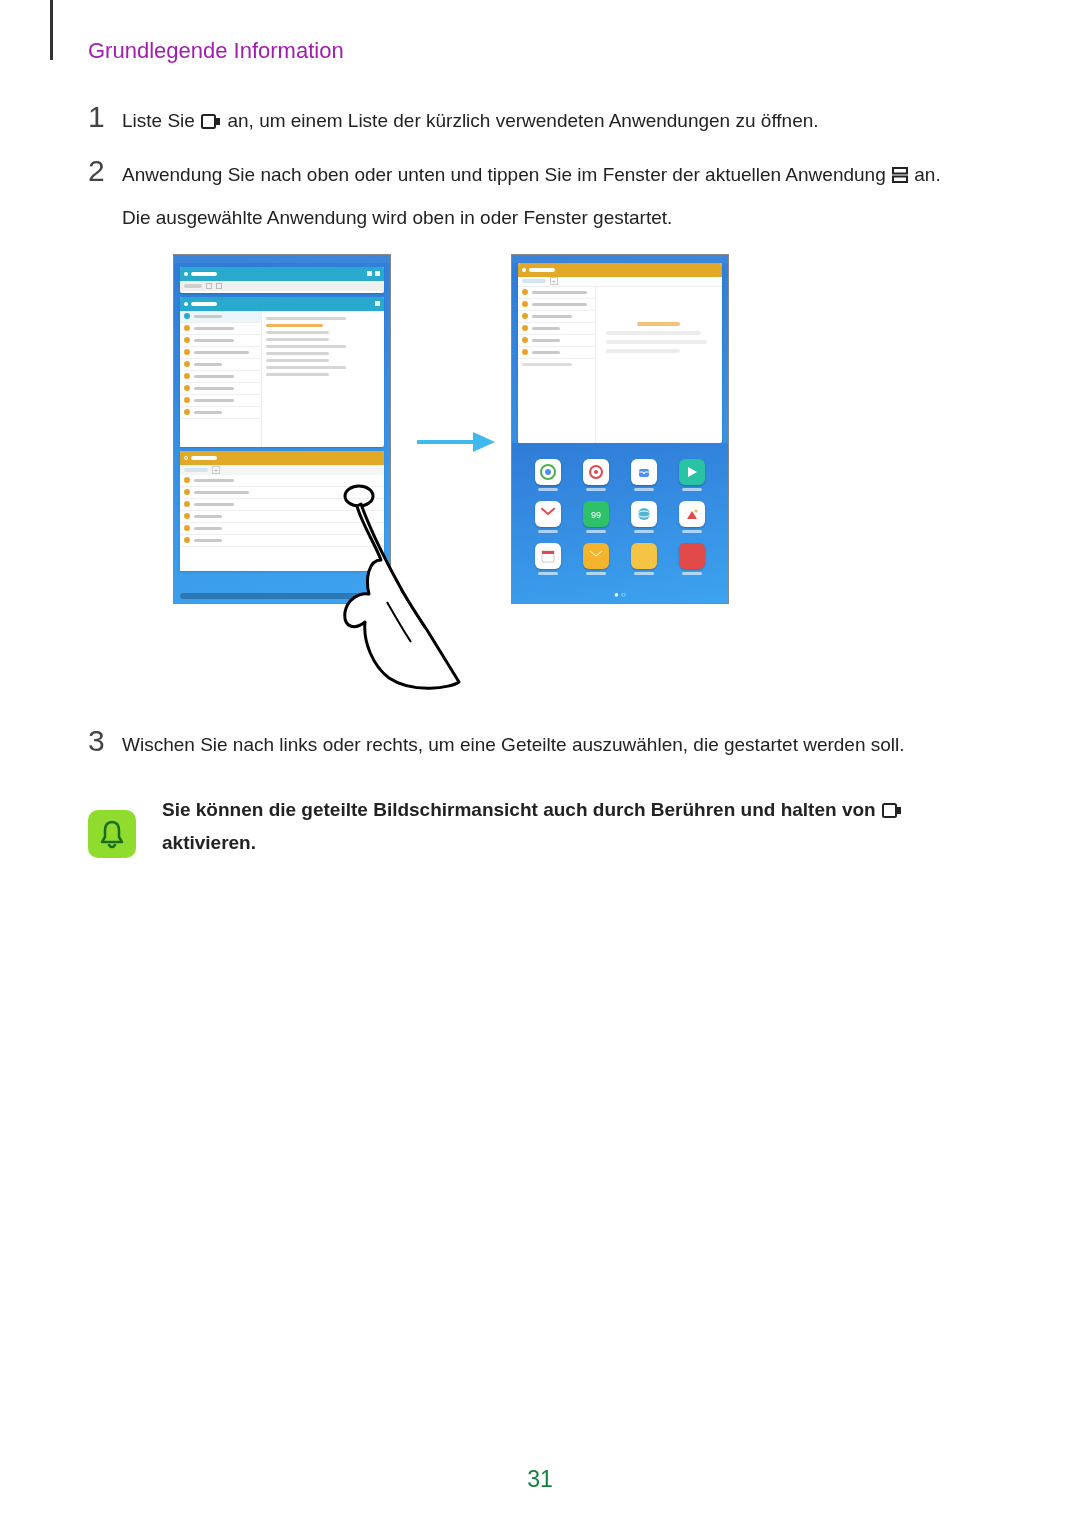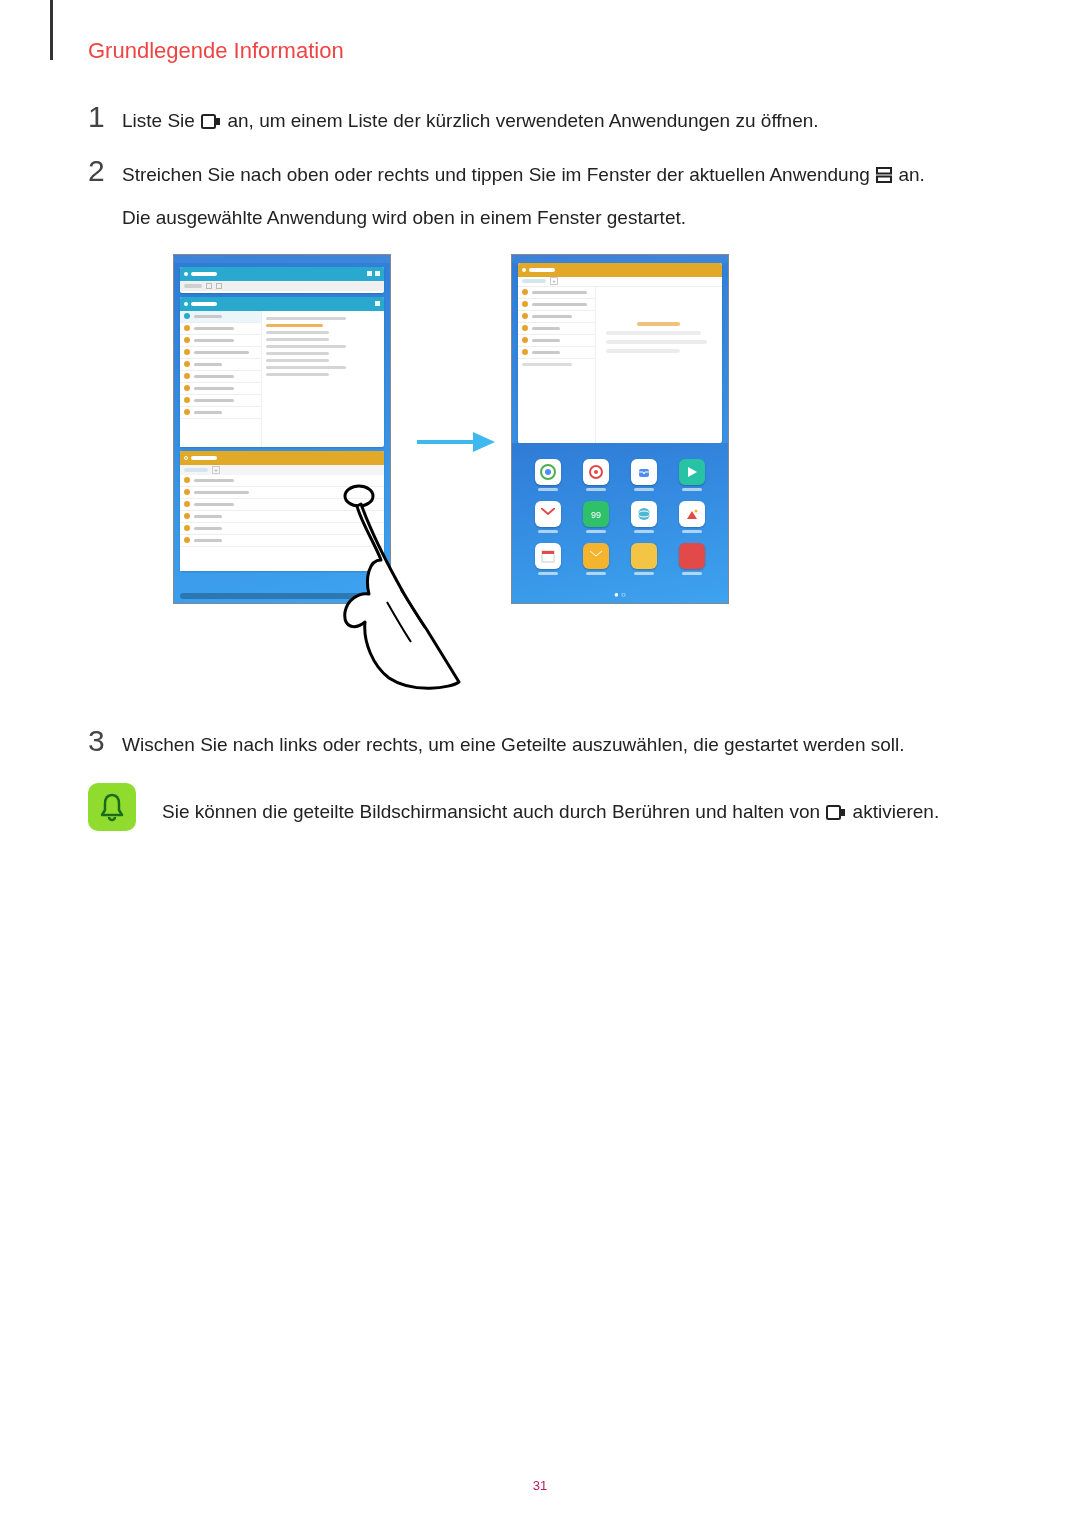--- a/index.html
+++ b/index.html
@@ -17,21 +17,21 @@
     top: 0;
     width: 3px;
     height: 60px;
     background: #333;
   }
   .header {
     position: absolute;
     left: 88px;
     top: 38px;
     font-size: 22px;
-    color: #ef4444;
+    color: #a21caf;
   }
   .content {
     position: absolute;
     left: 88px;
     top: 105px;
     width: 905px;
   }
   .title {
     font-size: 30px;
     font-weight: 600;
@@ -152,24 +152,24 @@
   .ai-gmail{background:#fff;}
   .ai-hangout{background:#2fc06a;}
   .ai-globe{background:#fff;}
   .ai-gallery{background:#fff;}
   .ai-cal{background:#fff;}
   .ai-mail{background:#f5b42e;}
   .ai-file{background:#f4c445;}
   .ai-yt{background:#e24a4a;}
   .page-dots{text-align:center;color:#fff;font-size:8px;position:absolute;bottom:4px;left:0;right:0;}
   
-  .callout{display:flex;align-items:center;margin-top:22px;}
+  .callout{display:flex;align-items:flex-end;margin-top:22px;font-weight:bold;}
   .callout-icon{width:48px;height:48px;border-radius:10px;background:#8fdc2f;display:flex;align-items:center;justify-content:center;margin-right:26px;flex-shrink:0;}
   .callout-text{font-size:19px;line-height:1.6;margin-top:12px;}
-  .page-num{position:absolute;bottom:34px;left:0;right:0;text-align:center;font-size:13px;color:#be185d;}
+  .page-num{position:absolute;bottom:34px;left:0;right:0;text-align:center;font-size:23px;color:#15803d;}
   .s2 .para-lines{padding:30px 10px;}
   .s2 .para-lines .pl{height:4px;background:#ececec;margin:5px 0;border-radius:2px;}
   .s2 .para-lines .pl.accent{background:#f3c27a;width:40%;margin-left:30%;}
   .scrolldim{position:absolute;left:6px;right:6px;bottom:4px;height:6px;background:rgba(0,0,0,.25);border-radius:3px;}
 </style>
 </head>
 <body>
 
 <div class="page-border"></div>
 <div class="header">Grundlegende Information</div>
@@ -186,29 +186,29 @@
             <rect x="15" y="4" width="4" height="7" fill="#222"></rect>
           </svg>
       </span>
       <span> an, um einem Liste der kürzlich verwendeten Anwendungen zu öffnen.</span>
     </div>
   </div>
 
   <div class="step">
     <div class="step-num">2</div>
     <div class="step-text">
-      <span>Streichen Sie nach oben oder rechts und tippen Sie im Fenster der aktuellen Anwendung </span>
+      <span>Anwendung Sie nach oben oder unten und tippen Sie im Fenster der aktuellen Anwendung </span>
       <span class="icon-split">
         <svg width="16" height="16" viewBox="0 0 16 16">
             <rect x="1" y="1" width="14" height="5.5" fill="none" stroke="#222" stroke-width="2"></rect>
             <rect x="1" y="9.5" width="14" height="5.5" fill="none" stroke="#222" stroke-width="2"></rect>
           </svg>
       </span>
       <span> an.</span>
-      <span class="line2">Die ausgewählte Anwendung wird oben in einem Fenster gestartet.</span>
+      <span class="line2">Die ausgewählte Anwendung wird oben in oder Fenster gestartet.</span>
     </div>
   </div>
 
   <div class="figure-block">
 
     <div class="screenshot s1">
       <div class="statusbar"></div>
       <div class="card" style="height:26px;">
         <div class="card-header">
             <div class="hdr-left">

